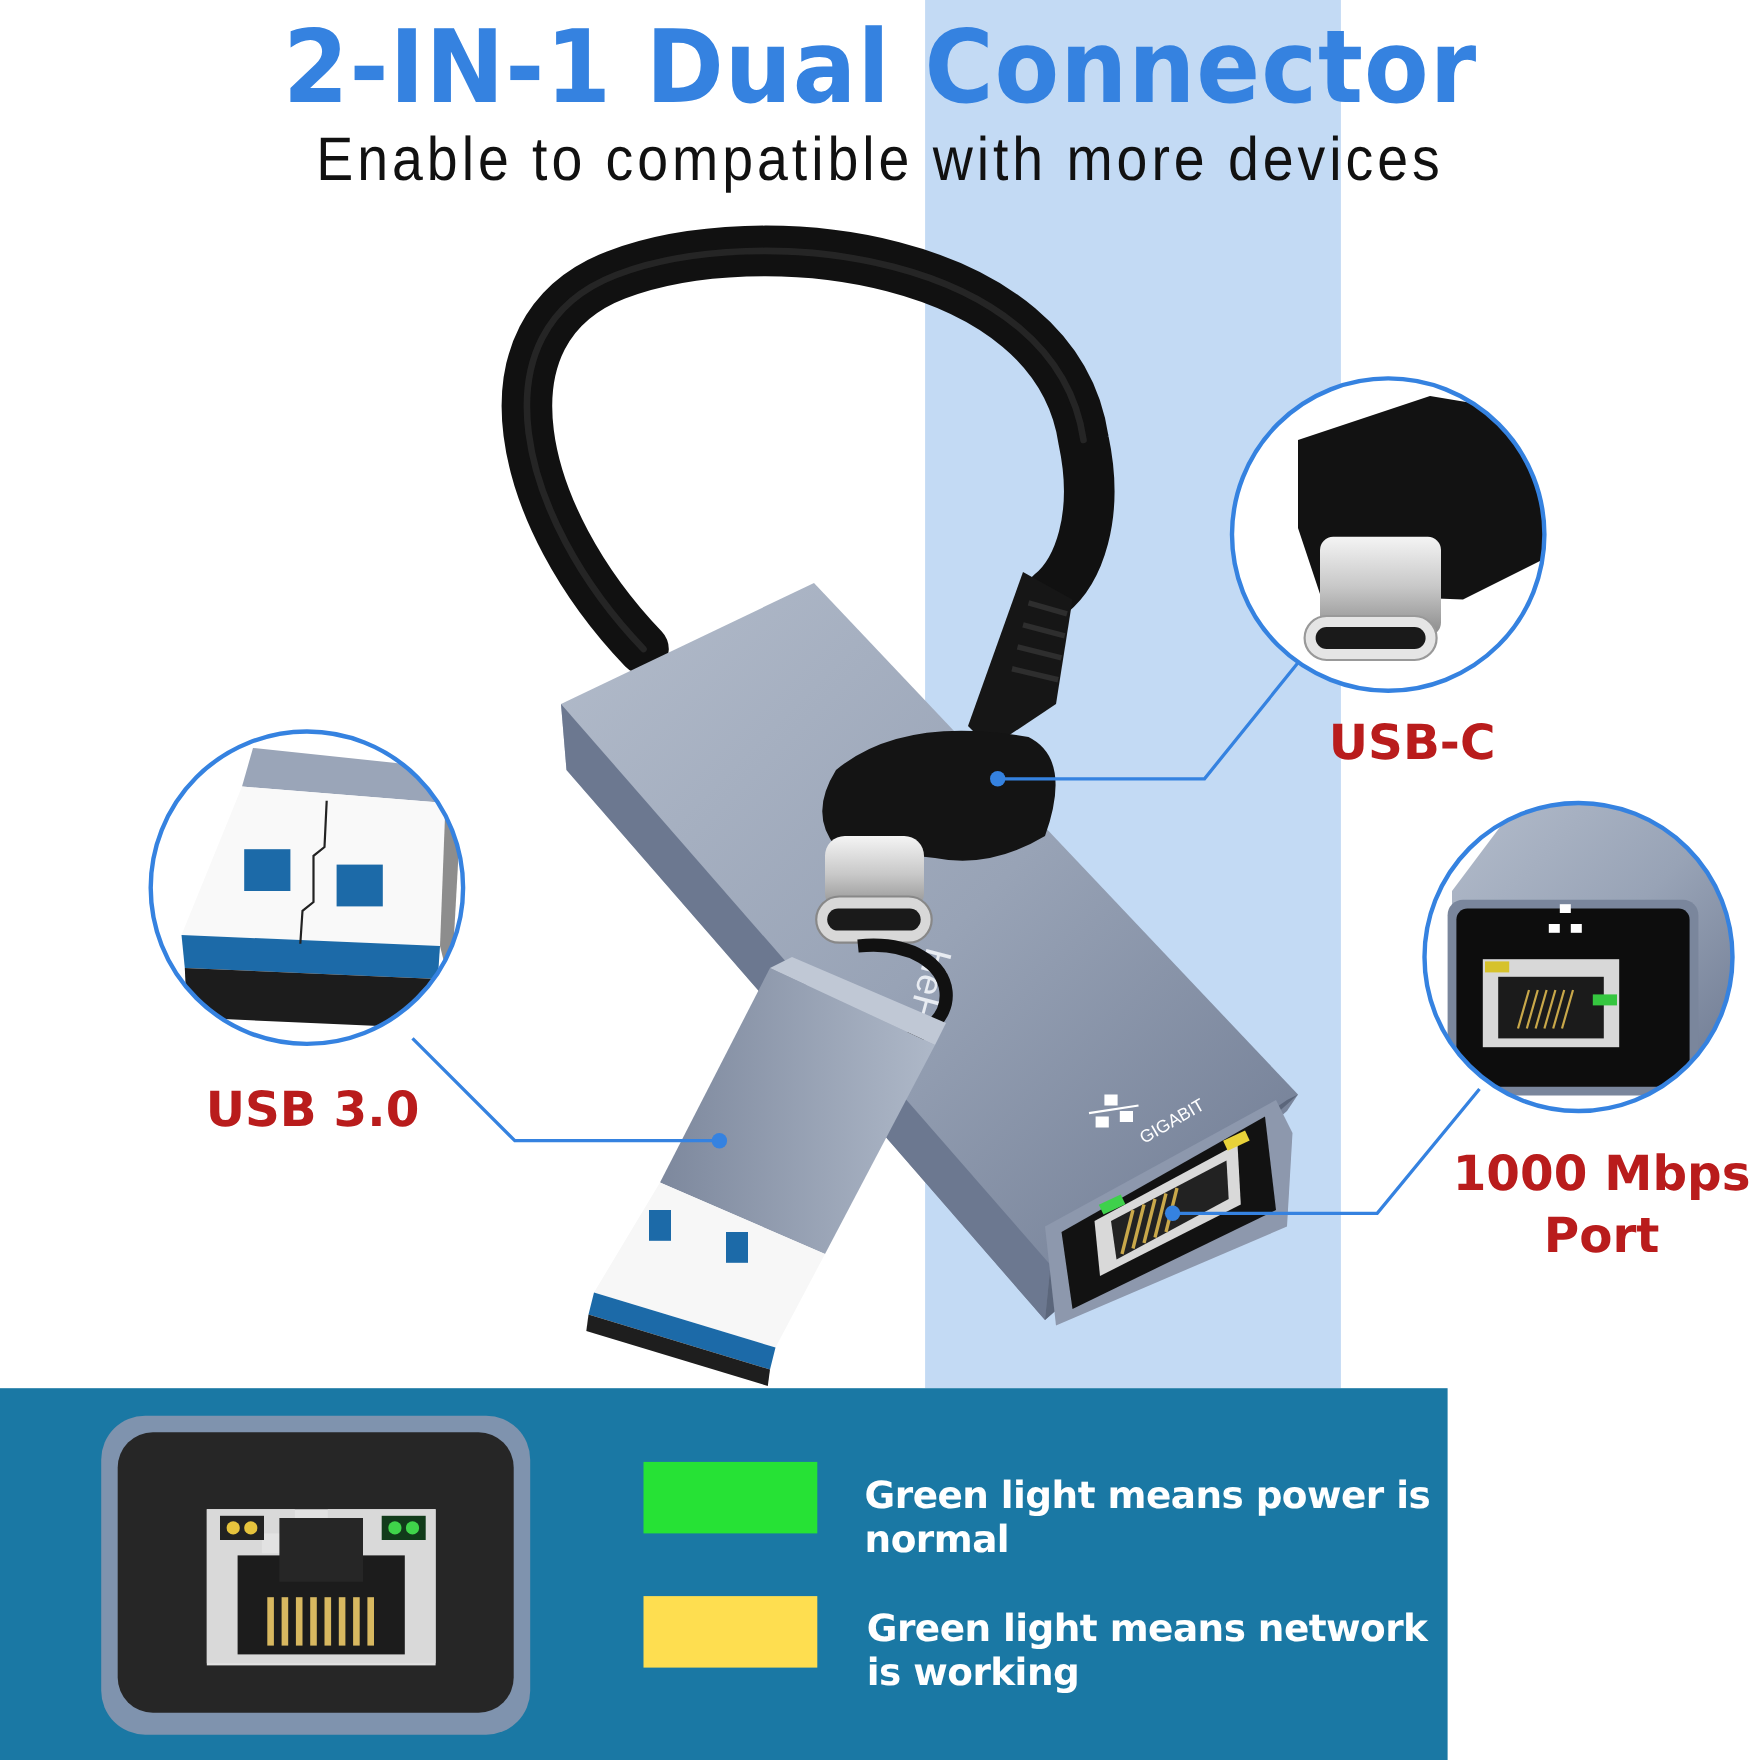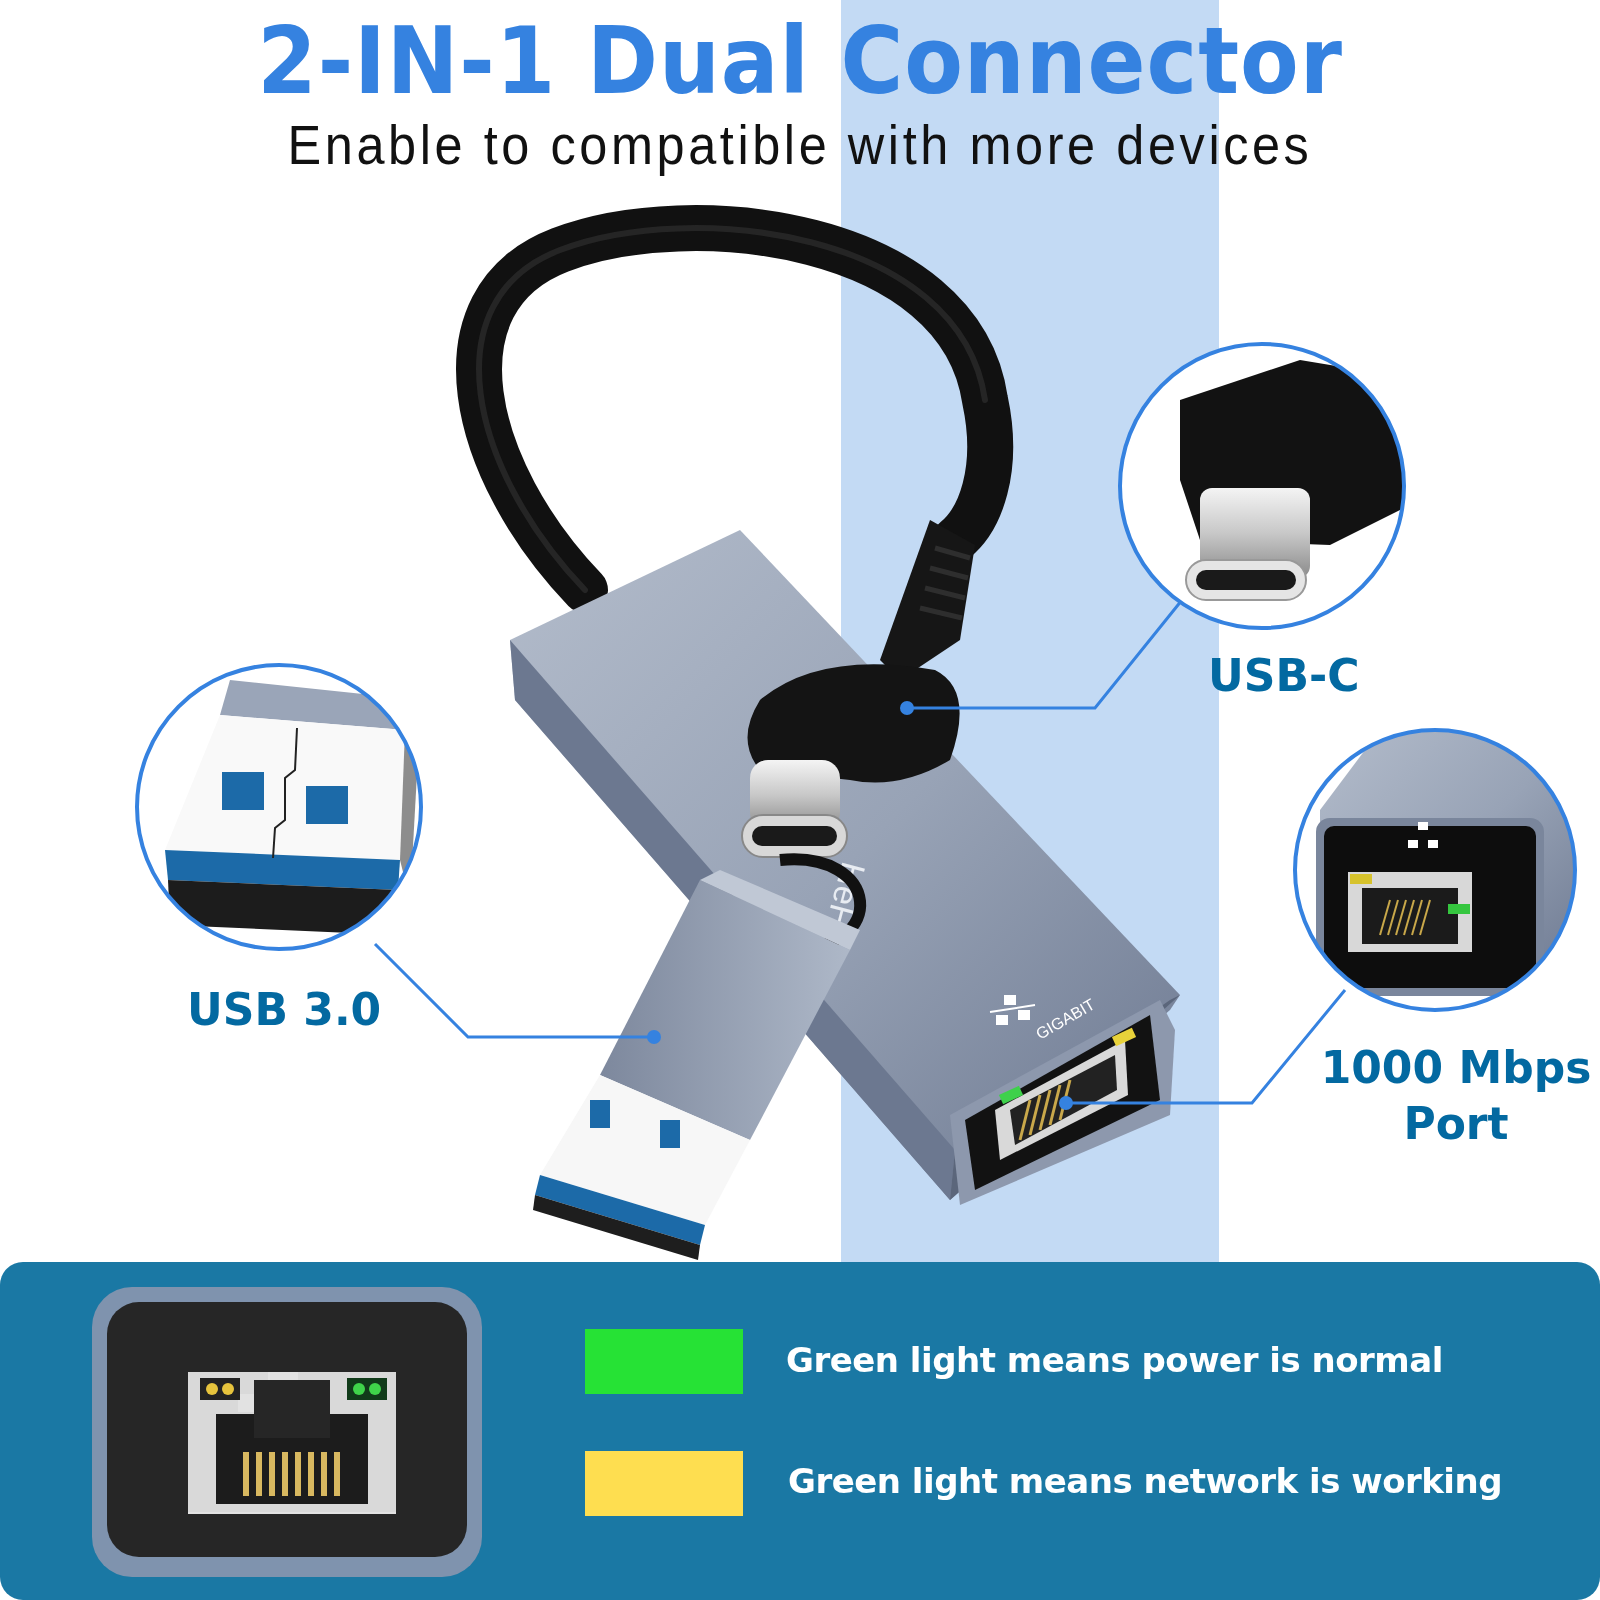--- a/index.html
+++ b/index.html
@@ -1,22 +1,22 @@
 <!DOCTYPE html>
 <html><head>
 <meta charset="utf-8">
 <style>
   html, body { margin:0; padding:0; }
   body { width:1600px; height:1600px; position:relative; overflow:hidden; background:#ffffff; font-family:"Liberation Sans", sans-serif; }
   .stripe { position:absolute; left:841px; top:0; width:378px; height:1262px; background:#c3daf4; }
   .title { position:absolute; left:0; top:8px; width:1600px; text-align:center; font-family:"DejaVu Sans", sans-serif; font-weight:bold; font-size:92px; letter-spacing:1px; color:#3582e0; transform:scaleX(0.93); transform-origin:50% 0; }
   .subtitle { position:absolute; left:0; top:112px; width:1600px; text-align:center; font-family:"Liberation Sans", sans-serif; font-size:56px; letter-spacing:4px; color:#111111; transform:scaleX(0.9); transform-origin:50% 0; }
-  .label { position:absolute; font-family:"DejaVu Sans", sans-serif; font-weight:bold; color:#0369a1; font-size:44px; line-height:56px; }
+  .label { position:absolute; font-family:"DejaVu Sans", sans-serif; font-weight:bold; color:#b91c1c; font-size:44px; line-height:56px; }
   svg.art { position:absolute; left:0; top:0; }
-  .band { position:absolute; left:0; top:1262px; width:1600px; height:338px; background:#1a78a4;border-radius:23px; }
+  .band { position:absolute; left:0; top:1262px; width:1316px; height:338px; background:#1a78a4; }
   .legend-swatch { position:absolute; width:158px; height:65px; }
   .legend-text { position:absolute; font-family:"DejaVu Sans", sans-serif; font-weight:bold; color:#ffffff; font-size:34px; letter-spacing:-0.5px; }
 </style>
 </head>
 <body>
 
 <div class="stripe"></div>
 
 <div class="title">2-IN-1 Dual Connector</div>
 <div class="subtitle">Enable to compatible with more devices</div>

